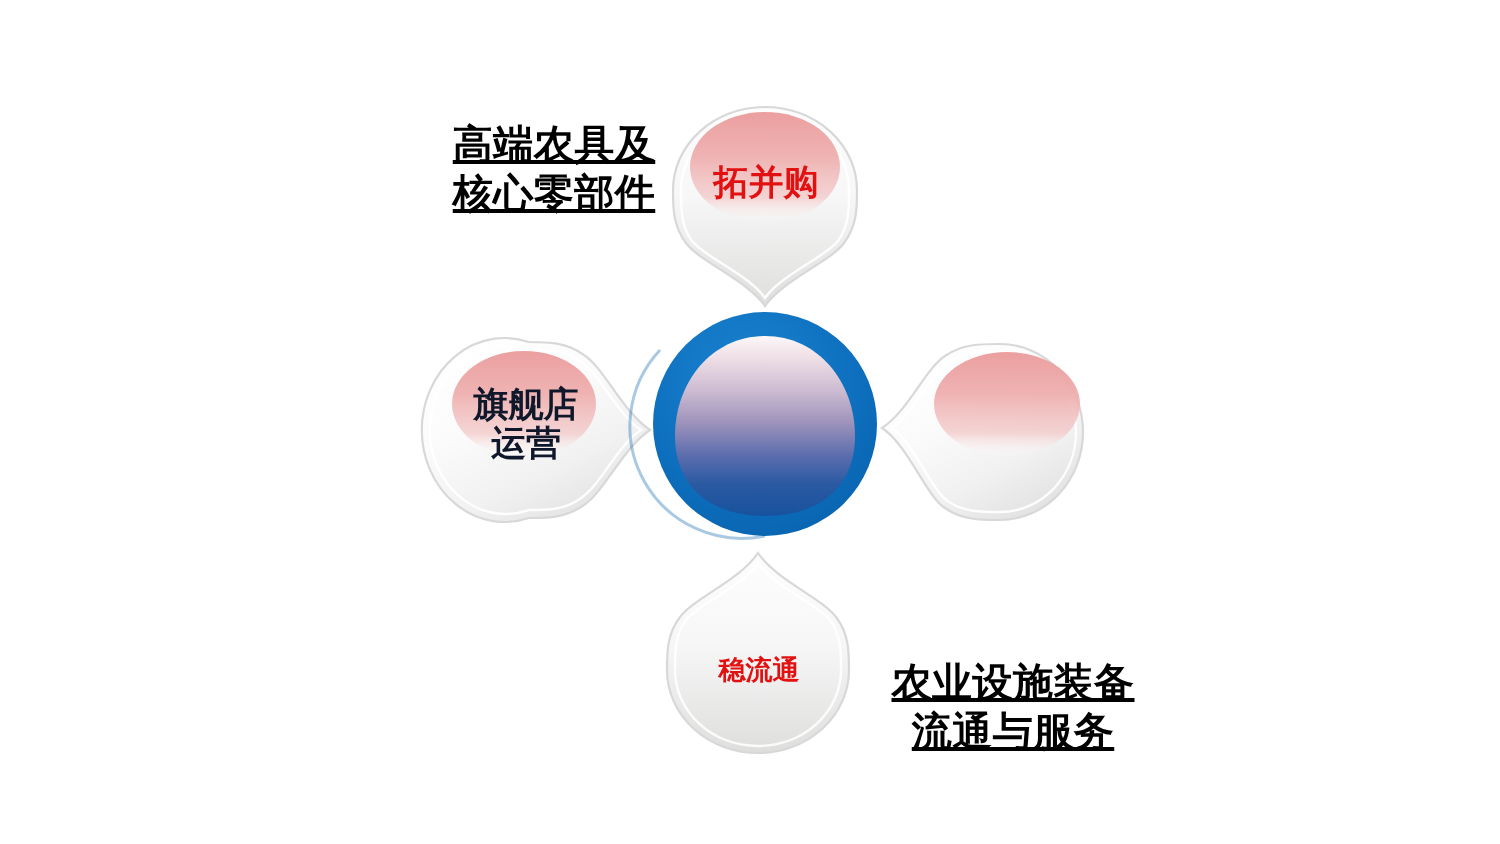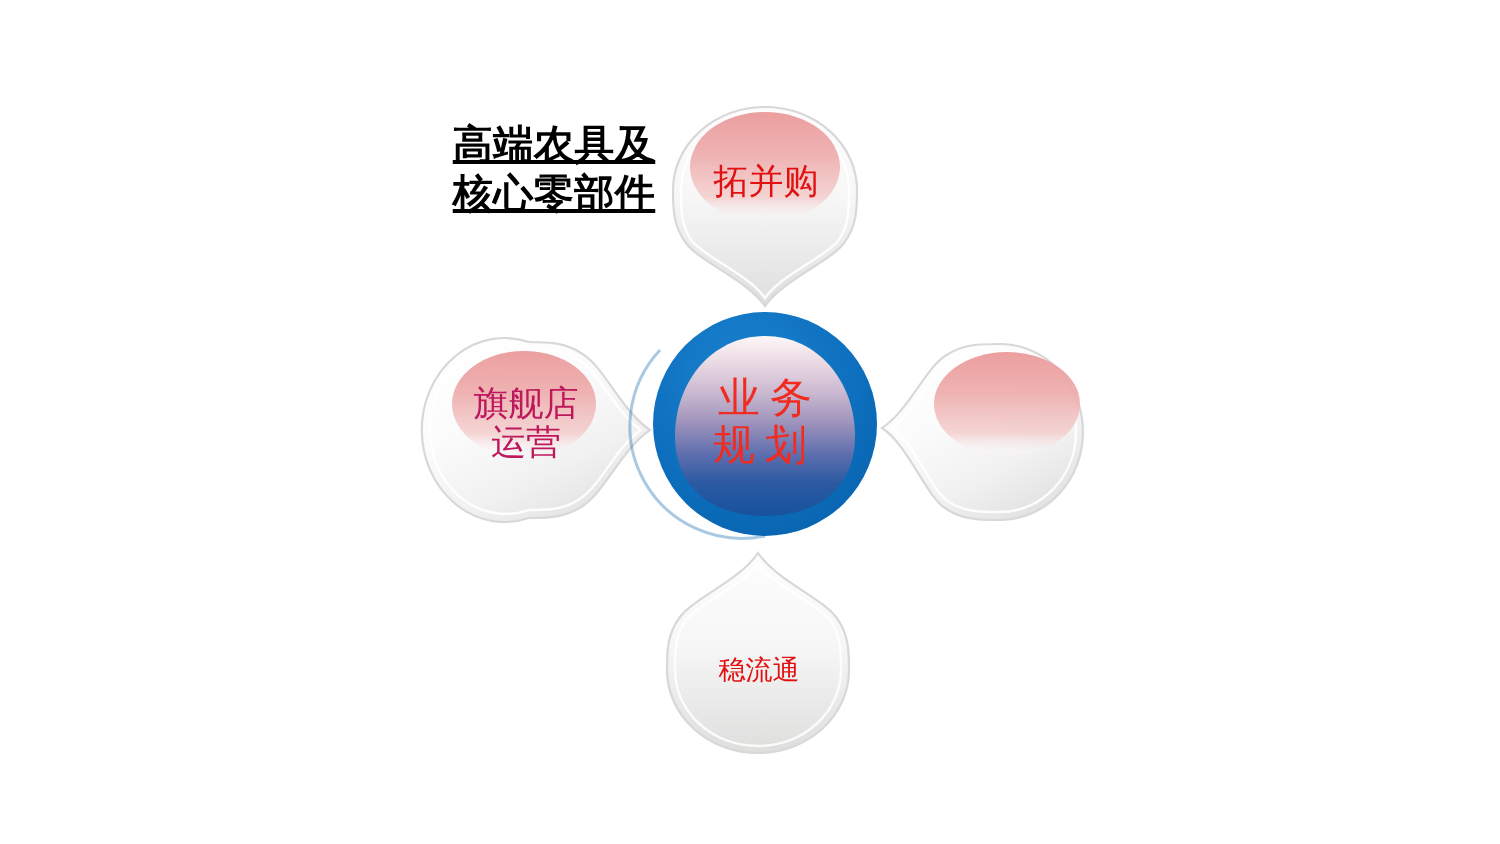--- a/index.html
+++ b/index.html
@@ -24,26 +24,26 @@
     top: 0;
     width: 1500px;
     height: 844px;
     display: block;
   }
   .node-text {
     position: absolute;
     text-align: center;
     line-height: 1.12;
     font-family: "DejaVu Serif", "Liberation Serif", serif;
-    font-weight: 400;
+    font-weight: 700;
     white-space: pre;
     pointer-events: none;
   }
   .node-text.red   { color: #e21111; }
-  .node-text.green { color: #be185d; }
+  .node-text.green { color: #0f172a; }
   .node-text.center-red { color: #f22b20; }
 
   .side-label {
     position: absolute;
     text-align: center;
     font-family: "DejaVu Serif", "Liberation Serif", serif;
     font-weight: 700;
     color: #000000;
     line-height: 1.22;
     letter-spacing: 0.5px;
@@ -189,20 +189,20 @@
   </svg>
 
   <div class="node-text red" id="txt-top">拓并购</div>
 
   <div class="node-text green" id="txt-left">旗舰店
 运营</div>
 
 
   <div class="node-text red" id="txt-bottom">稳流通</div>
 
-  <div class="node-text center-red" id="txt-center">业务
-规划</div>
 
   <div class="side-label" id="label-topleft">高端农具及
 核心零部件</div>
 
+  <div class="side-label" id="label-bottomright">农业设施装备
+流通与服务</div>
 
 </div>
 
 </body></html>

